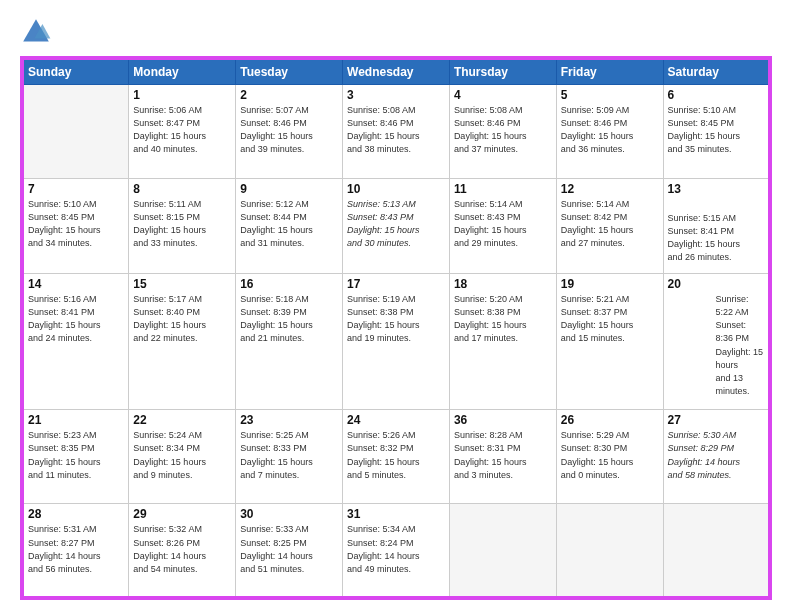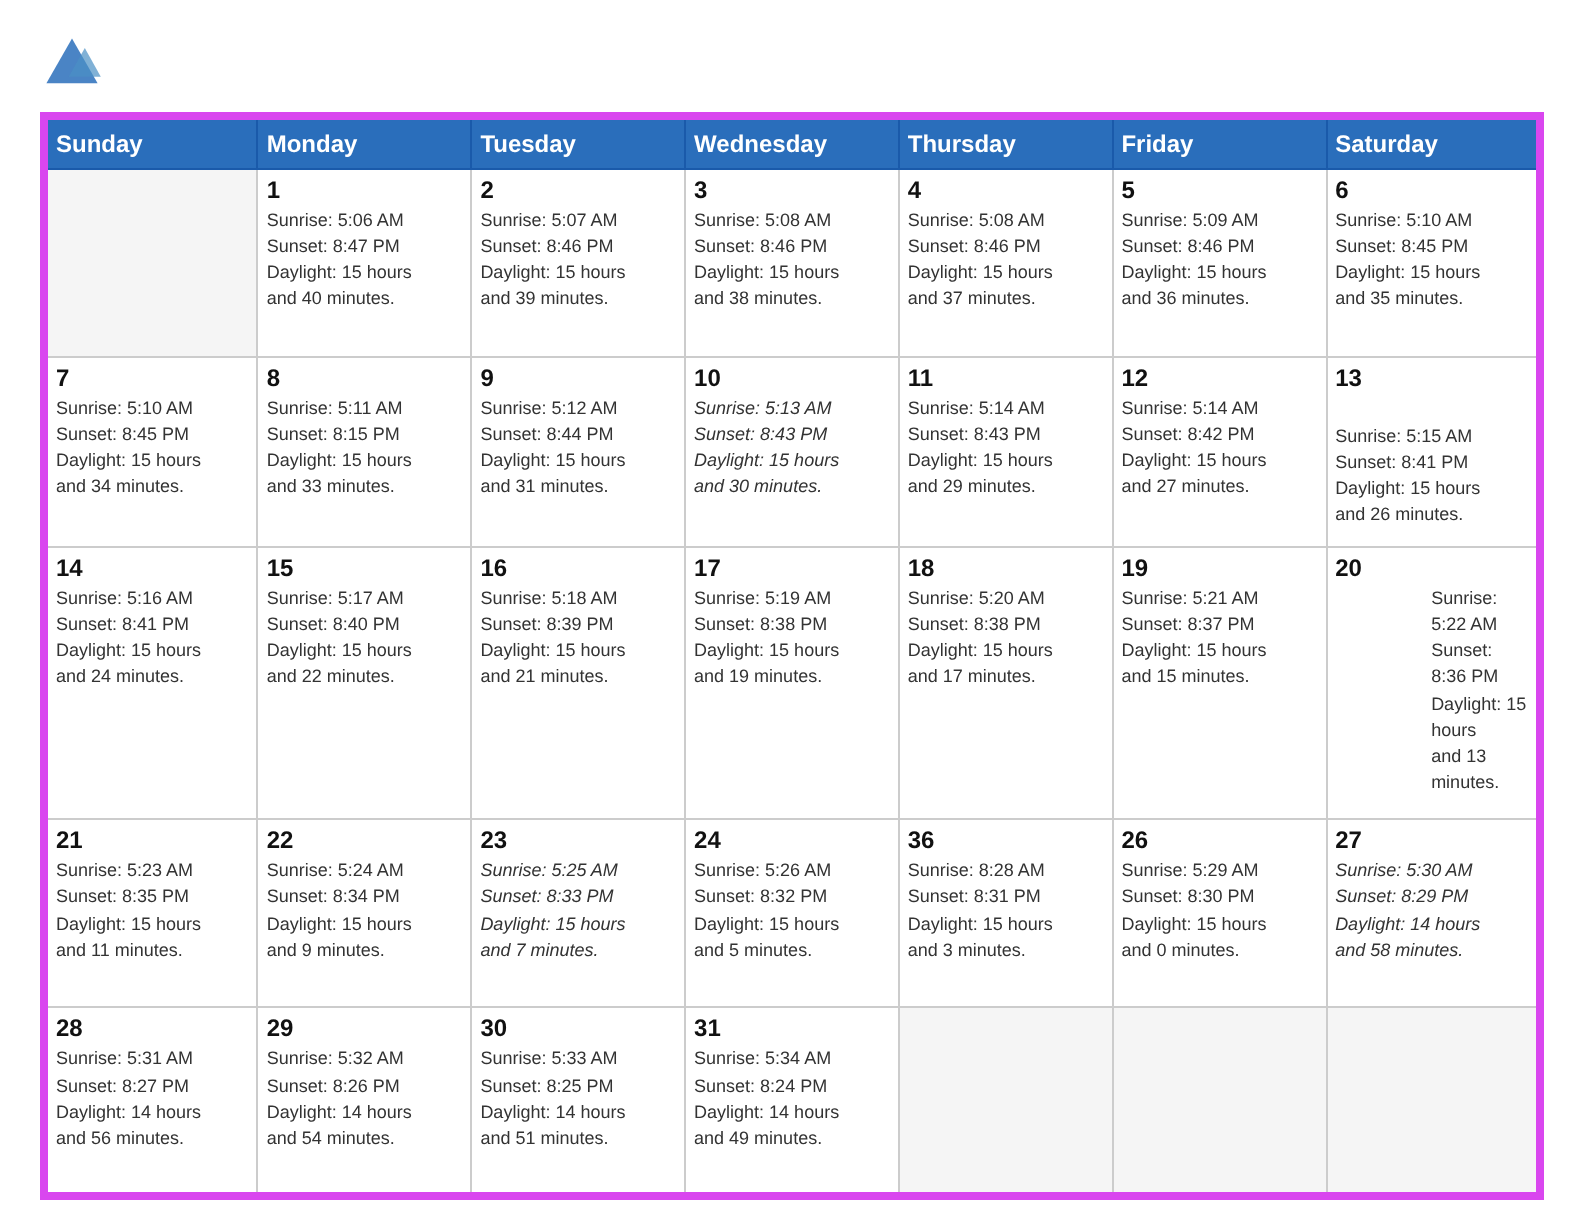--- a/index.html
+++ b/index.html
@@ -290,21 +290,21 @@
           </td>
           <td>
             <span class="day-num">22</span>
             <div class="day-info" style="white-space: pre-line;">Sunrise: 5:24 AM
 Sunset: 8:34 PM
 Daylight: 15 hours
 and 9 minutes.</div>
           </td>
           <td>
             <span class="day-num">23</span>
-            <div class="day-info" style="white-space: pre-line; font-style: italic;">Sunrise: 5:25 AM
+            <div class="day-info" style="white-space: pre-line;">Sunrise: 5:25 AM
 Sunset: 8:33 PM
 Daylight: 15 hours
 and 7 minutes.</div>
           </td>
           <td>
             <span class="day-num">24</span>
             <div class="day-info" style="white-space: pre-line;">Sunrise: 5:26 AM
 Sunset: 8:32 PM
 Daylight: 15 hours
 and 5 minutes.</div>

